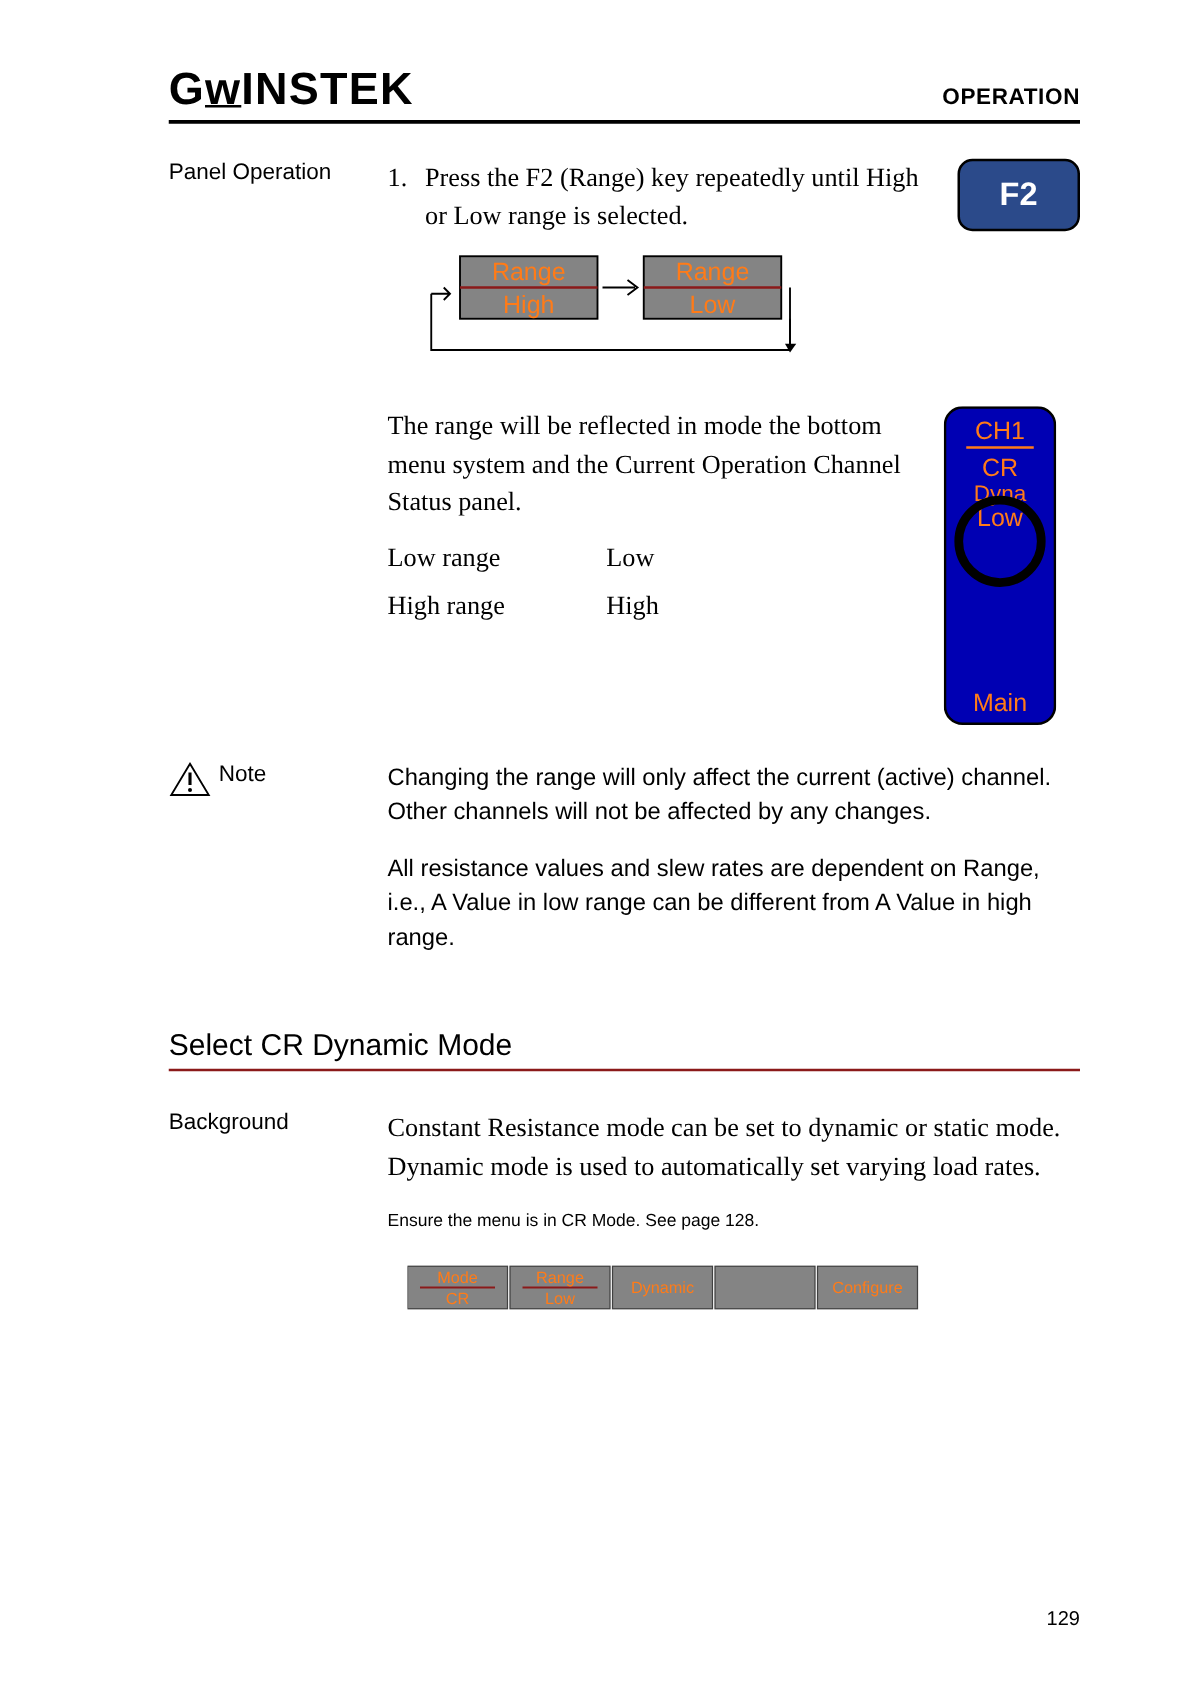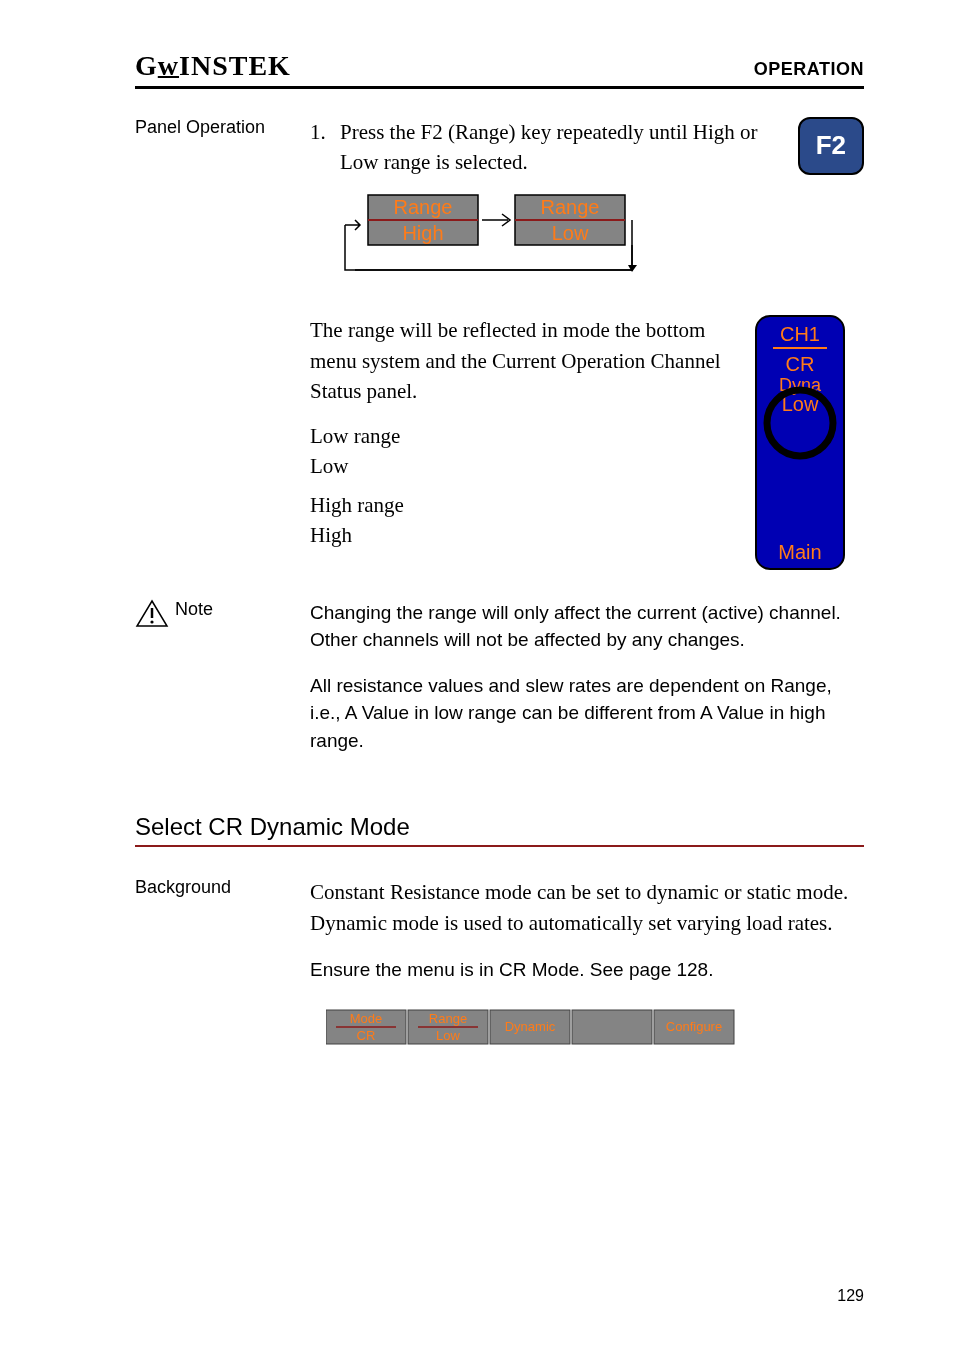--- a/index.html
+++ b/index.html
@@ -20,23 +20,23 @@
   }
   .header-row {
     display: flex;
     justify-content: space-between;
     align-items: baseline;
     border-bottom: 3px solid #000;
     padding-bottom: 4px;
     margin-bottom: 28px;
   }
   .logo {
-    font-family: Liberation Serif, serif;
+    font-family: Liberation Sans, sans-serif;
     font-weight: 900;
-    font-size: 28px;
+    font-size: 36px;
     letter-spacing: 1px;
   }
   .logo .underline {
     text-decoration: underline;
     text-decoration-thickness: 2px;
   }
   .section-label {
     font-family: Arial, sans-serif;
     font-weight: bold;
     font-size: 18px;
@@ -67,21 +67,21 @@
   .step-text {
     flex: 1;
   }
   .f2-button {
     display: inline-block;
     background: #2b4a8a;
     color: #fff;
     font-family: Arial, sans-serif;
     font-weight: bold;
     font-size: 26px;
-    padding: 8px 16px;
+    padding: 8px 32px;
     border-radius: 12px;
     border: 2px solid #000;
     margin-left: 20px;
   }
   .range-diagram {
     margin: 12px 0 22px 30px;
   }
   .reflect-block {
     display: flex;
     align-items: flex-start;
@@ -93,21 +93,20 @@
   .status-panel {
     width: 109px;
     flex-shrink: 0;
   }
   .range-table {
     margin-top: 14px;
   }
   .range-table-row {
     display: flex;
     margin-bottom: 8px;
-    flex-direction: column;
   }
   .range-table-row > div:first-child {
     width: 175px;
   }
   .note-row {
     display: flex;
     margin-top: 20px;
   }
   .note-icon {
     width: 175px;
@@ -139,21 +138,21 @@
   .h2-rule {
     height: 2px;
     background: #8b1a1a;
     margin-bottom: 30px;
   }
   .bg-block .right-col {
     font-size: 21px;
   }
   .ensure-line {
     font-family: Arial, sans-serif;
-    font-size: 19px;
+    font-size: 14px;
     margin: 18px 0 24px 0;
   }
   .page-num {
     position: absolute;
     bottom: 44px;
     right: 90px;
     font-family: Arial, sans-serif;
     font-weight: normal;
     font-size: 16px;
   }

